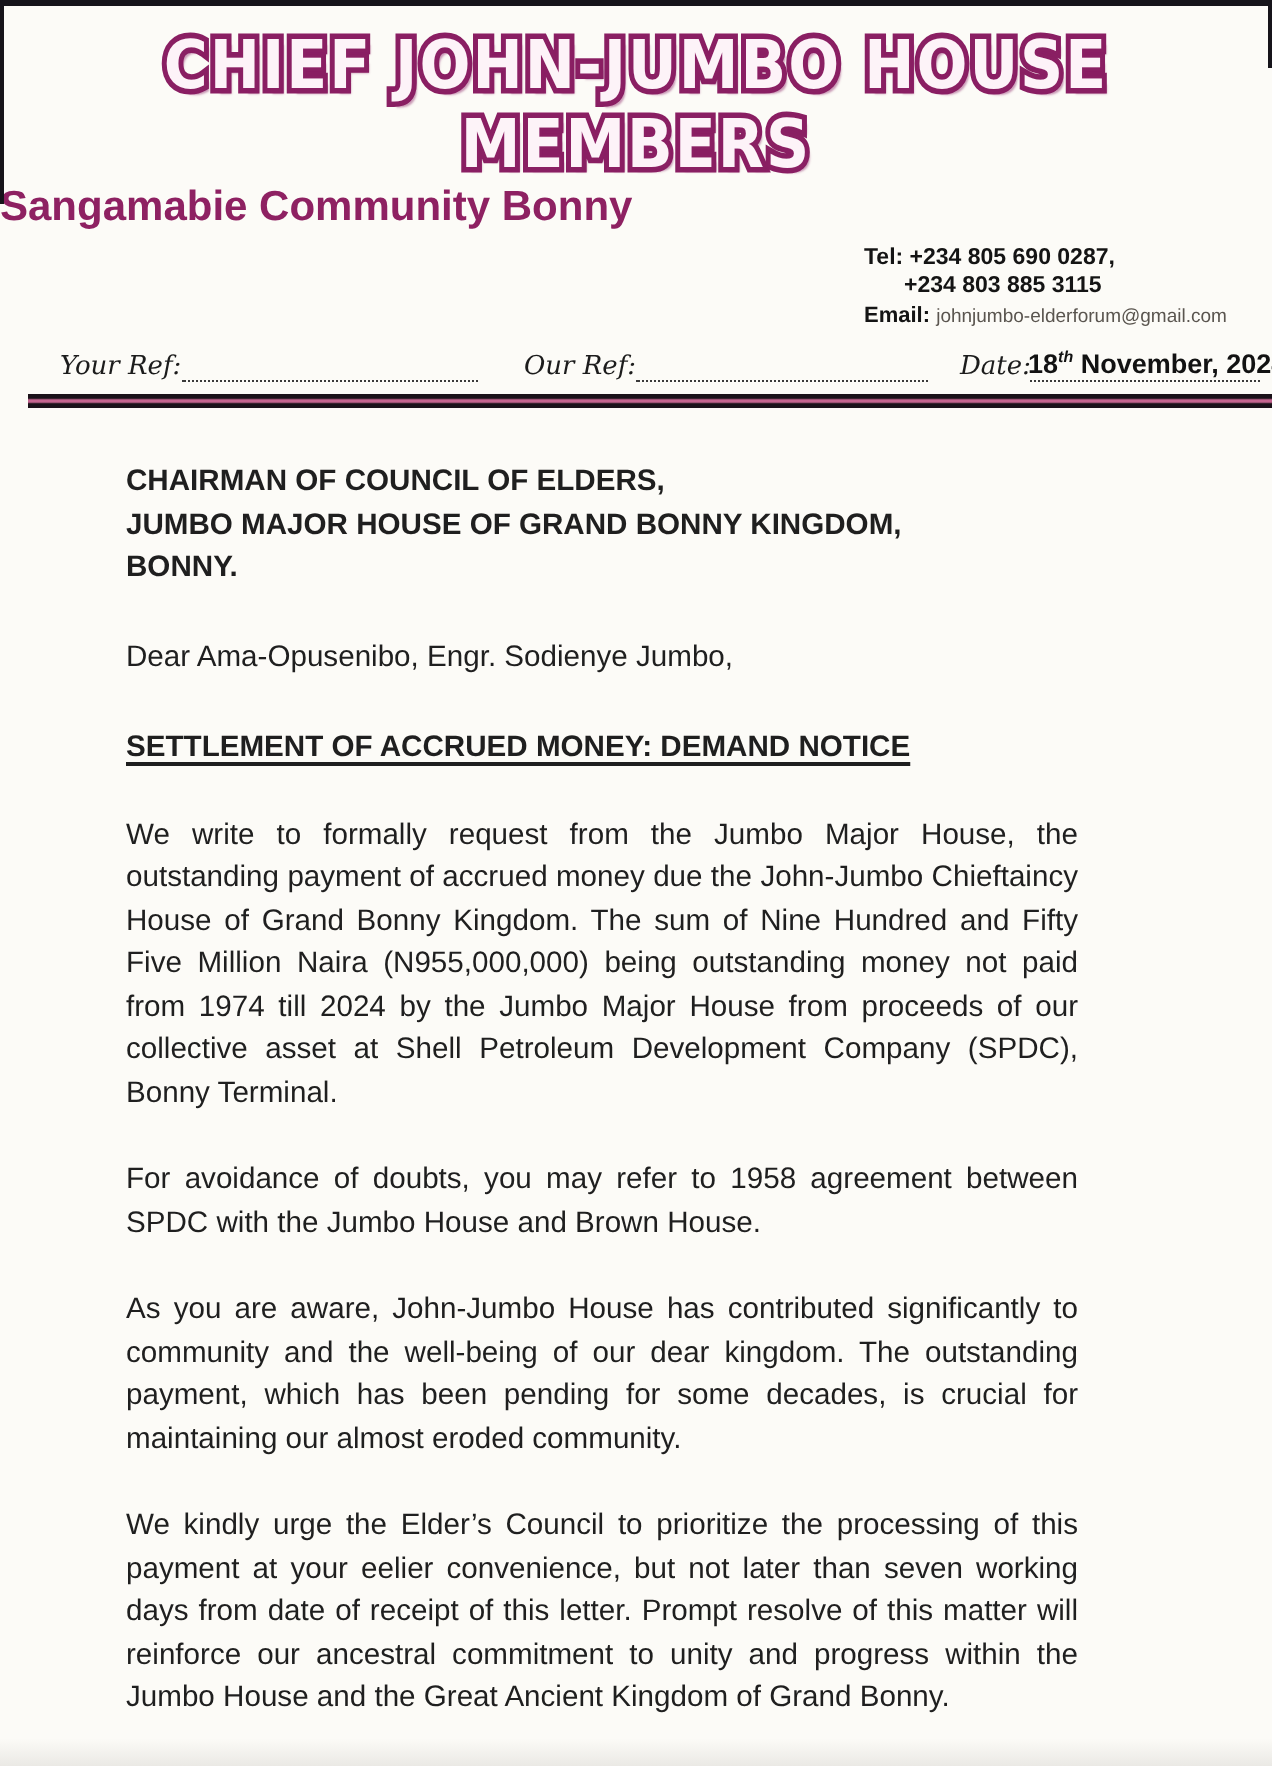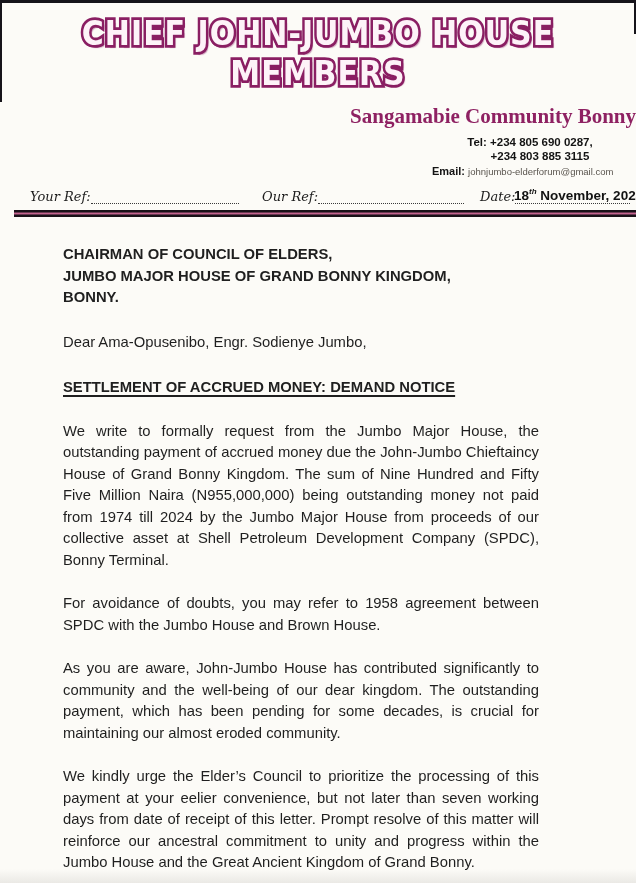--- a/index.html
+++ b/index.html
@@ -30,33 +30,33 @@
     -webkit-text-stroke:5px #8a1f63;
     paint-order:stroke fill;
     text-shadow:
       1.5px 1.5px 0 #8a1f63,-1.5px 1.5px 0 #8a1f63,
       1.5px -1.5px 0 #8a1f63,-1.5px -1.5px 0 #8a1f63,
       2.5px 2.5px 1px rgba(138,31,99,.45);
     transform:scaleY(1.12);
     transform-origin:top center;
   }
   .lh-subtitle{
-    margin:20px 0 0 0;
-    text-align:right;
-    font-family:Liberation Serif, serif;
+    margin:8px 0 0 0;
+    text-align:left;
+    font-family:Liberation Sans, sans-serif;
     font-weight:700;
     font-size:21px;
     color:#8e2162;
   }
   .contact{
     width:196px;
     margin:6px 8px 0 auto;
     line-height:14px;
   }
-  .tel-line{font-size:11.5px;font-weight:700;color:#141414;text-align:center;}
+  .tel-line{font-size:11.5px;font-weight:700;color:#141414;}
   .tel-line.indent{padding-left:20px;}
   .email-line{font-size:11px;margin-top:1px;}
   .email-label{font-weight:700;color:#141414;}
   .email-value{font-size:9.5px;color:#5a554f;}
 
   
   .ref-row{
     display:flex;
     align-items:flex-end;
     padding:2px 6px 0 30px;

